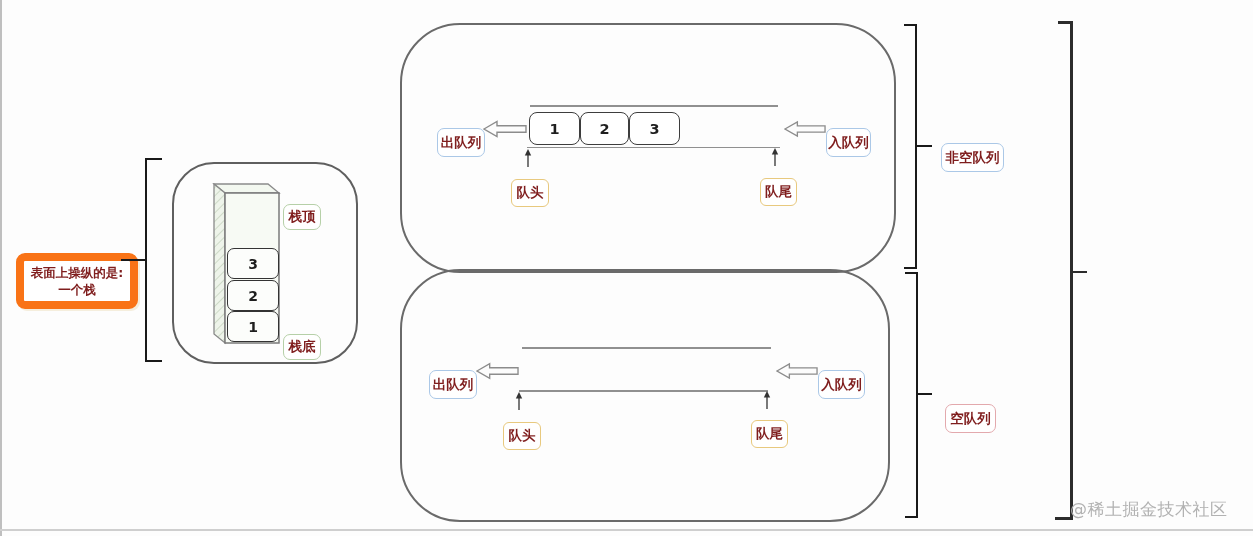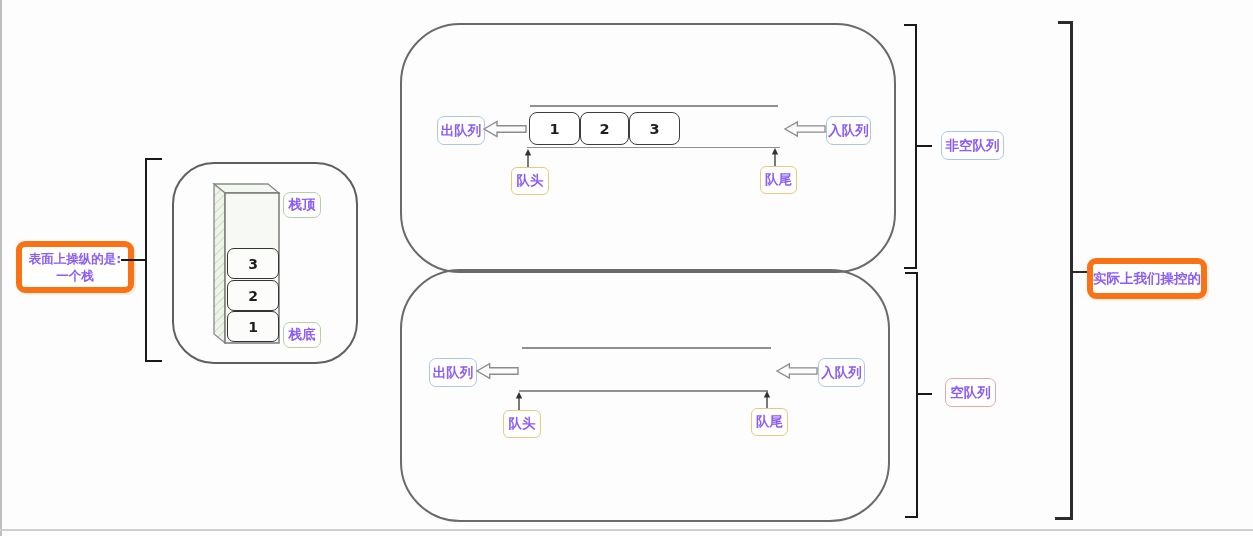--- a/index.html
+++ b/index.html
@@ -11,26 +11,26 @@
   
   .edge-left{left:0;top:0;width:2px;height:536px;background:#bfbfbf;}
   .edge-bottom{left:0;top:529px;width:1253px;height:2px;background:#cfcfcf;}
 
   
   .container{border:2.2px solid #6a6a6a;border-radius:60px;background:transparent;}
   .stack-container{border-radius:42px;border-color:#5f5f5f;}
 
   
   .tag{display:flex;align-items:center;justify-content:center;background:#ffffff;
-       font-size:13.5px;font-weight:600;color:#8b5cf6;border-radius:5px;line-height:1;}
+       font-size:13.5px;font-weight:600;color:#7f1d1d;border-radius:5px;line-height:1;margin-top:12px;}
   .tag.blue{border:1.6px solid #abc8e7;border-radius:7px;}
   .tag.yellow{border:1.6px solid #e8c97e;border-radius:6px;}
   .tag.green{border:1.6px solid #b6d0a8;border-radius:7px;}
   .tag.pink{border:1.6px solid #e3a9ad;border-radius:7px;}
-  .tag.tan{border:6px solid #f97316;border-radius:9px;box-shadow:2px 2px 0 rgba(228,210,160,.35);}
+  .tag.tan{border:8px solid #f97316;border-radius:9px;box-shadow:2px 2px 0 rgba(228,210,160,.35);}
 
   .title-box{border:2px solid #cd4040;background:#fff;color:#e51c1c;font-weight:700;
              font-size:23px;letter-spacing:1px;display:flex;align-items:center;justify-content:center;}
 
   .note{flex-direction:column;font-size:12.5px;line-height:17px;text-align:center;font-weight:700;}
 
   
   .qelem{width:49px;height:31px;border:1.7px solid #3d3d3d;border-radius:8px;background:#fff;
          font-weight:700;font-size:14.5px;display:flex;align-items:center;justify-content:center;}
   .selem{width:50px;height:29px;border:1.8px solid #333;border-radius:7px;background:#fcfdfb;
@@ -145,22 +145,22 @@
 
   <svg class="abs" style="left:776px;top:362px;" width="42" height="18" viewBox="0 0 44 18">
     <polygon points="1,9 14,1.5 14,5.7 43,5.7 43,12.3 14,12.3 14,16.5" fill="#fcfcfc" stroke="#8c8c8c" stroke-width="1.4"></polygon>
   </svg>
   <div class="abs tag blue" style="left:818px;top:358px;width:45px;height:27px;">入队列</div>
 
   <div class="abs bk" style="left:916px;top:272px;width:2.4px;height:246px;"></div>
   <div class="abs bk" style="left:905px;top:272px;width:13px;height:2.4px;"></div>
   <div class="abs bk" style="left:905px;top:515.6px;width:13px;height:2.4px;"></div>
   <div class="abs bk" style="left:918.4px;top:393px;width:14px;height:2px;"></div>
-  <div class="abs tag pink" style="left:945px;top:378px;width:49px;height:27px;">空队列</div>
+  <div class="abs tag pink" style="left:945px;top:392px;width:49px;height:27px;">空队列</div>
 
   <div class="abs bk3" style="left:1070px;top:21px;width:2.8px;height:499px;"></div>
   <div class="abs bk3" style="left:1058px;top:21px;width:14px;height:2.8px;"></div>
   <div class="abs bk3" style="left:1055px;top:517.2px;width:17px;height:2.8px;"></div>
   <div class="abs bk3" style="left:1072.8px;top:271px;width:14px;height:2.2px;"></div>
-  <div class="abs tag tan" style="left:1087px;top:258px;width:108px;height:29px;font-weight:700;">实际上我们操控的</div>
 
+  <div class="abs watermark" style="left:1070px;top:498px;">@稀土掘金技术社区</div>
 
 </div>
 
 </body></html>

